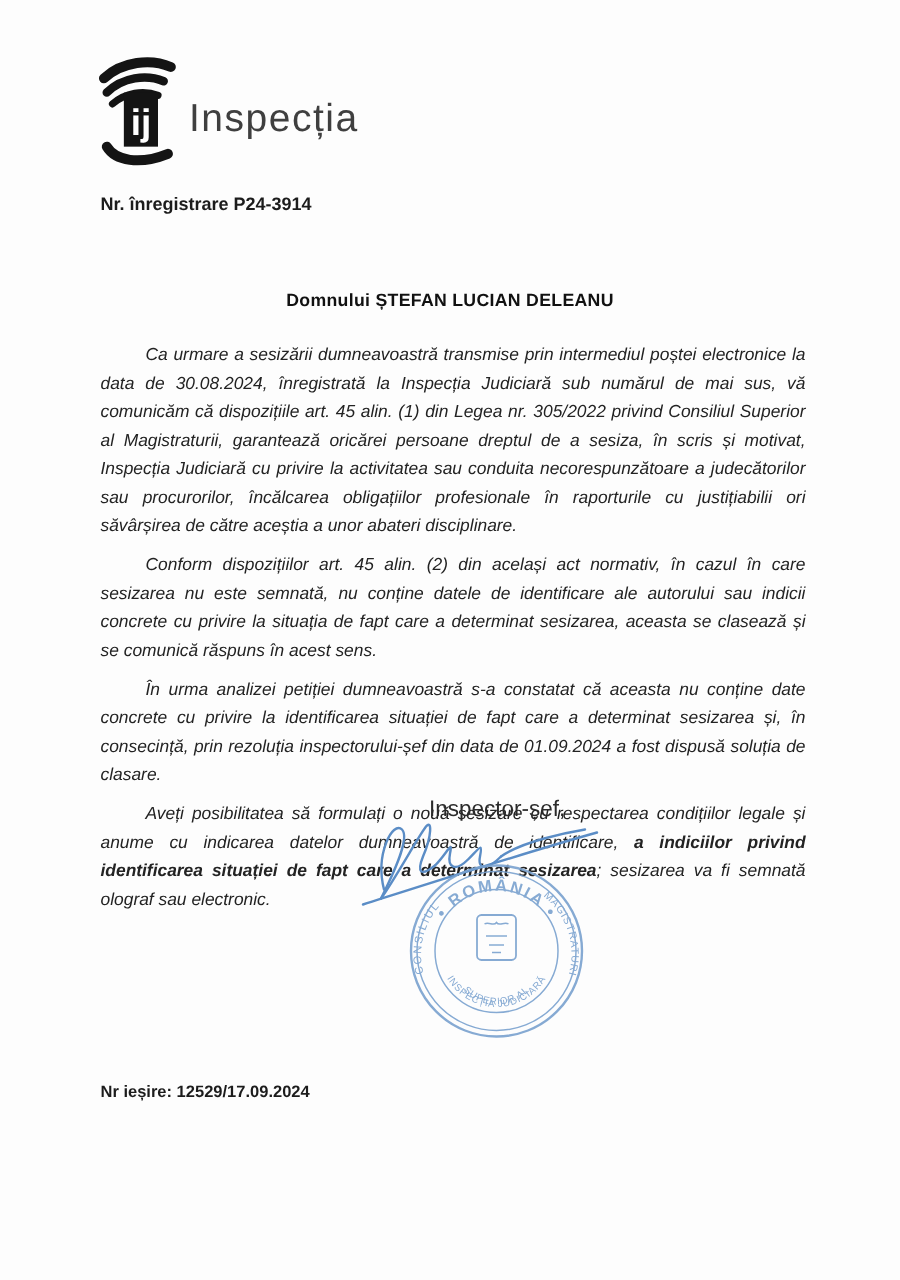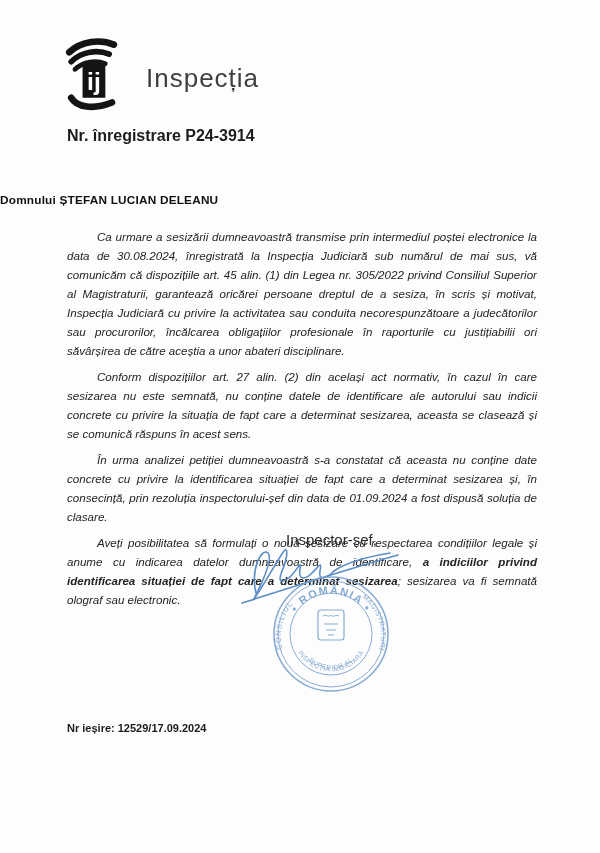--- a/index.html
+++ b/index.html
@@ -8,27 +8,27 @@
     width:600px;height:853px;
     margin:0 auto;
     background:#fdfdfd;
     font-family:"Liberation Sans","DejaVu Sans",sans-serif;
     color:#222;
     overflow:hidden;
   }
   
   .logo-block{position:absolute;left:64px;top:38px;display:flex;align-items:center;}
   .logo-icon{width:58px;height:74px;}
-  .logo-text{margin-left:24px;margin-top:6px;font-size:26px;line-height:27px;
+  .logo-text{margin-left:4px;margin-top:6px;font-size:26px;line-height:27px;
              color:#3f3f3f;letter-spacing:1px;font-weight:400;}
   
-  .reg-block{position:absolute;left:67px;top:126px;font-size:16px;font-weight:700;
+  .reg-block{position:absolute;left:67px;top:126px;font-size:12px;font-weight:700;
              line-height:20px;color:#1c1c1c;}
   
-  .addressee{position:absolute;left:0;top:193px;width:100%;text-align:left;
+  .addressee{position:absolute;left:0;top:193px;width:100%;text-align:center;
              font-size:11.8px;font-weight:700;color:#111;letter-spacing:.2px;}
   
   .body-text{position:absolute;left:67px;top:227px;width:470px;
              font-size:11.6px;line-height:19px;text-align:justify;color:#232323;font-style:italic;}
   .body-text p{margin:0 0 7px 0;text-indent:30px;}
   .body-text .b{font-weight:700;}
   
   .inspector-line{position:absolute;left:286px;top:531px;font-size:15px;color:#2b2b2b;}
   .signature-svg{position:absolute;left:238px;top:541px;}
   .stamp-svg{position:absolute;left:271px;top:574px;opacity:.9;}
@@ -58,21 +58,21 @@
   </div>
 
   <div class="reg-block">
     <div>Nr. înregistrare P24-3914</div>
   </div>
 
   <div class="addressee">Domnului ȘTEFAN LUCIAN DELEANU</div>
 
   <div class="body-text">
     <p>Ca urmare a sesizării dumneavoastră transmise prin intermediul poștei electronice la data de 30.08.2024, înregistrată la Inspecția Judiciară sub numărul de mai sus, vă comunicăm că dispozițiile art. 45 alin. (1) din Legea nr. 305/2022 privind Consiliul Superior al Magistraturii, garantează oricărei persoane dreptul de a sesiza, în scris și motivat,  Inspecția Judiciară cu privire la activitatea sau conduita necorespunzătoare a judecătorilor sau procurorilor, încălcarea obligațiilor profesionale în raporturile cu justițiabilii ori săvârșirea de către aceștia a unor abateri disciplinare.</p>
-    <p>Conform dispozițiilor art. 27 alin. (2) din același act normativ, în cazul în care sesizarea nu este semnată, nu conține datele de identificare ale autorului sau indicii concrete cu privire la situația de fapt care a determinat sesizarea, aceasta se clasează și se comunică răspuns în acest sens.</p>
+    <p>Conform dispozițiilor art. 45 alin. (2) din același act normativ, în cazul în care sesizarea nu este semnată, nu conține datele de identificare ale autorului sau indicii concrete cu privire la situația de fapt care a determinat sesizarea, aceasta se clasează și se comunică răspuns în acest sens.</p>
     <p>În urma analizei petiției dumneavoastră s-a constatat că aceasta nu conține date concrete cu privire la identificarea situației de fapt care a determinat sesizarea și, în consecință, prin rezoluția inspectorului-șef din data de 01.09.2024 a fost dispusă soluția de clasare.</p>
     <p><span>Aveți posibilitatea să formulați o nouă sesizare cu respectarea condițiilor legale și anume cu indicarea datelor dumneavoastră de identificare, </span><span class="b">a indiciilor privind identificarea situației de fapt care a determinat sesizarea</span><span>; sesizarea va fi semnată olograf sau electronic.</span></p>
   </div>
 
   <div class="inspector-line">Inspector-șef,</div>
 
   <svg class="signature-svg" width="195" height="68" viewBox="0 0 195 68">
     <g fill="none" stroke="#5b8dc6" stroke-width="1.6" stroke-linecap="round">
       <path d="M18,52 C12,28 24,6 30,12 C36,18 22,46 16,58"></path>
       <path d="M16,58 C26,44 40,18 46,10 C50,5 50,16 44,30 C40,40 42,44 52,36"></path>

